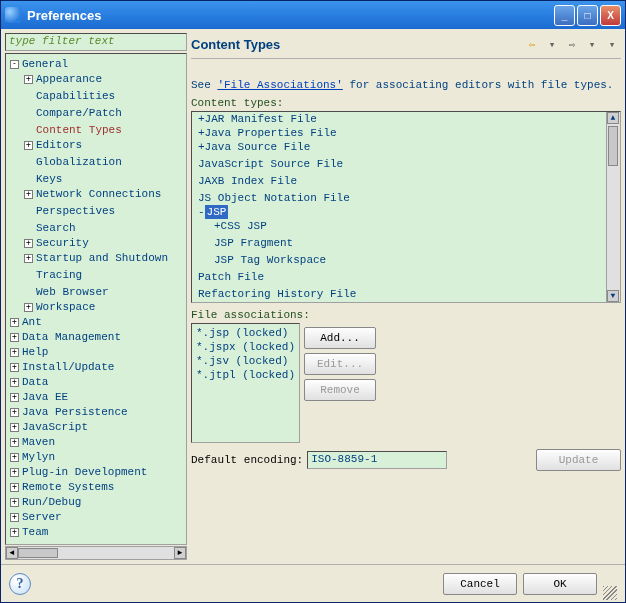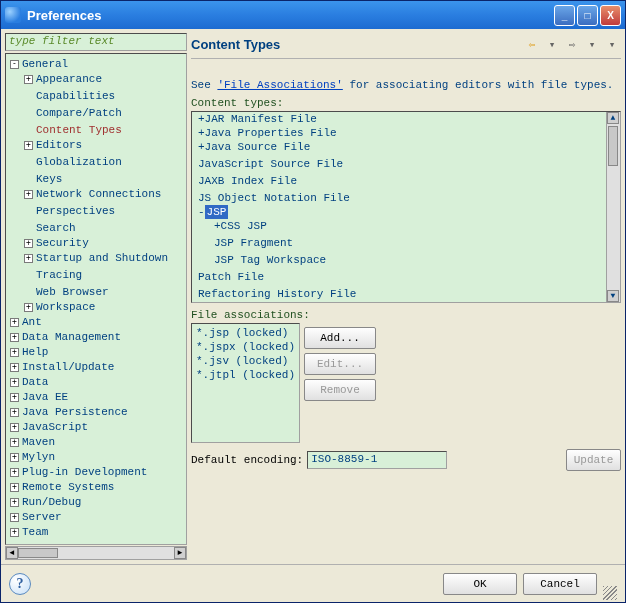--- a/index.html
+++ b/index.html
@@ -475,26 +475,26 @@
           <div class="btn">Add...</div>
           <div class="btn disabled">Edit...</div>
           <div class="btn disabled">Remove</div>
         </div>
       </div>
 
       <div class="encoding-row">
         <span class="txt">Default encoding:</span>
         <div class="encoding-input">ISO-8859-1</div>
         <div style="flex:1"></div>
-        <div class="btn disabled" style="width:55px">Update</div>
+        <div class="btn disabled" style="width:85px">Update</div>
       </div>
     </div>
   </div>
 
   <div class="footer">
     <div class="help-icon">?</div>
     <div class="spacer-flex"></div>
+    <div class="btn">Cancel</div>
     <div class="btn">OK</div>
-    <div class="btn">Cancel</div>
     <div class="grip"></div>
   </div>
 
 </div>
 
 </body></html>

